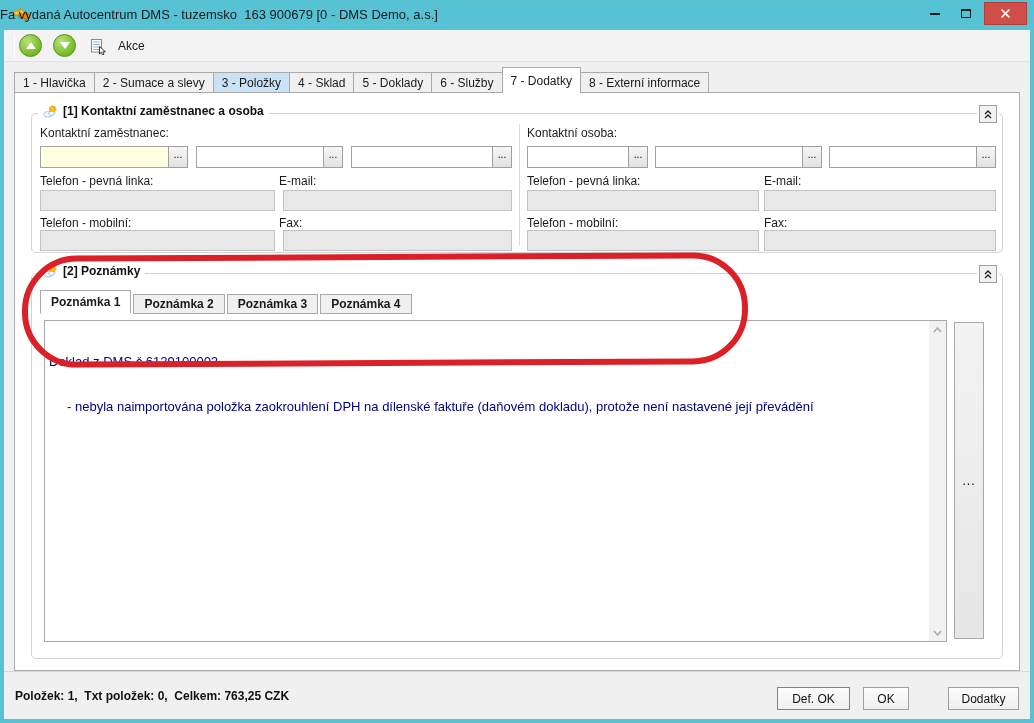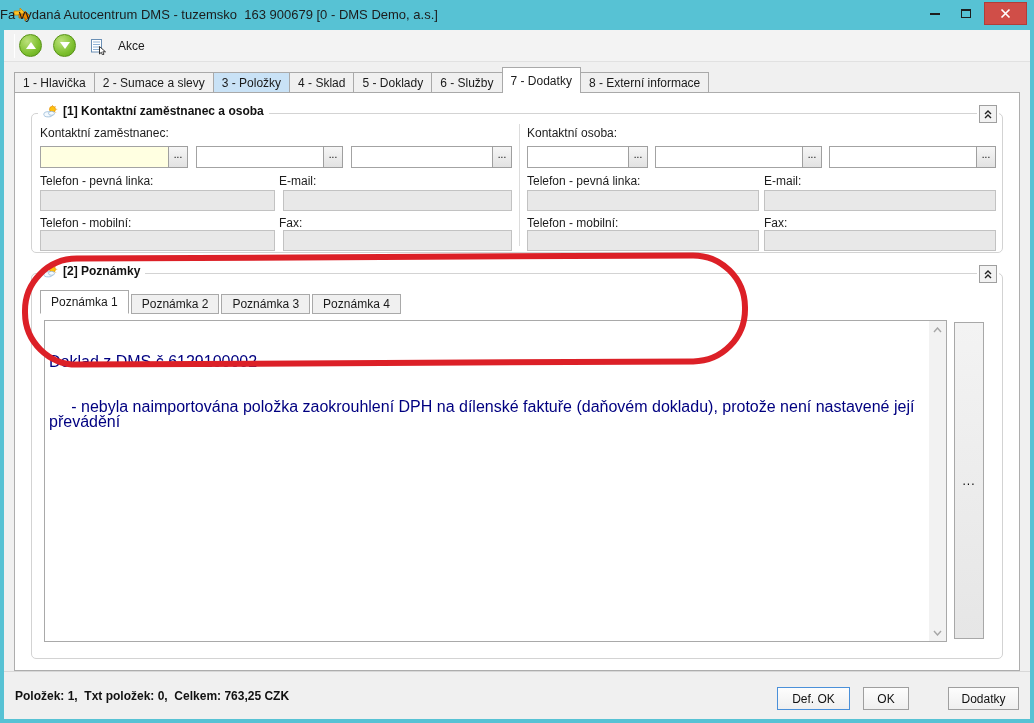--- a/index.html
+++ b/index.html
@@ -58,27 +58,27 @@
                  font-family:"Liberation Sans",sans-serif; font-size:12px; }
   .combo input.yellow { background:#ffffe1; }
   .browse { width:20px; height:22px; border:1px solid #9f9f9f; background:linear-gradient(#f6f6f6,#e2e2e2);
             font-size:10px; line-height:1; padding-bottom:4px; cursor:pointer; font-family:"Liberation Sans",sans-serif; }
   .dis { position:absolute; height:21px; background:#e8e8e8; border:1px solid #c2c2c2; }
   .vdivider { position:absolute; left:487px; top:10px; height:122px; width:1px; background:#dcdcdc; }
 
   
   .note-tabstrip { position:absolute; left:8px; top:14px; height:26px; display:flex; align-items:flex-end; }
   .ntab { height:20px; padding:0 10px; display:flex; align-items:center; font-size:12px; color:#1a1a1a;
-          background:#f0f0f0; border:1px solid #a9a9a9; margin-left:2px; cursor:pointer; white-space:nowrap; }
+          background:#f0f0f0; border:1px solid #a9a9a9; margin-left:2px; cursor:pointer; white-space:nowrap;font-weight:bold; }
   .ntab:first-child { margin-left:0; }
   .ntab.active { height:24px; background:#fff; border-bottom:1px solid #fff; }
 
   
   .note-area { position:absolute; left:12px; top:46px; width:903px; height:322px; background:#fff; border:1px solid #a9a9a9; }
-  .note-lines { position:absolute; left:4px; top:3px; right:22px; font-size:16px; line-height:15px; color:#000080; white-space:pre-wrap; }
+  .note-lines { position:absolute; left:4px; top:3px; right:22px; font-size:13px; line-height:15px; color:#000080; white-space:pre-wrap; }
   .sb { position:absolute; top:0; right:0; bottom:0; width:17px; background:#f2f2f2; }
   .sb-btn { position:absolute; right:0; width:17px; height:17px; display:flex; align-items:center; justify-content:center; cursor:pointer; }
   .sb-up { top:0; } .sb-down { bottom:0; }
 
   .more-btn { position:absolute; left:922px; top:48px; width:30px; height:317px; background:linear-gradient(#f3f3f3,#e6e6e6);
               border:1px solid #a8a8a8; display:flex; align-items:center; justify-content:center; font-size:12px; letter-spacing:1px;
               cursor:pointer; font-family:"Liberation Sans",sans-serif; }
 
   
   .annotation { position:absolute; left:18px; top:224px; width:726px; height:112px; border:6px solid #dc2027;

